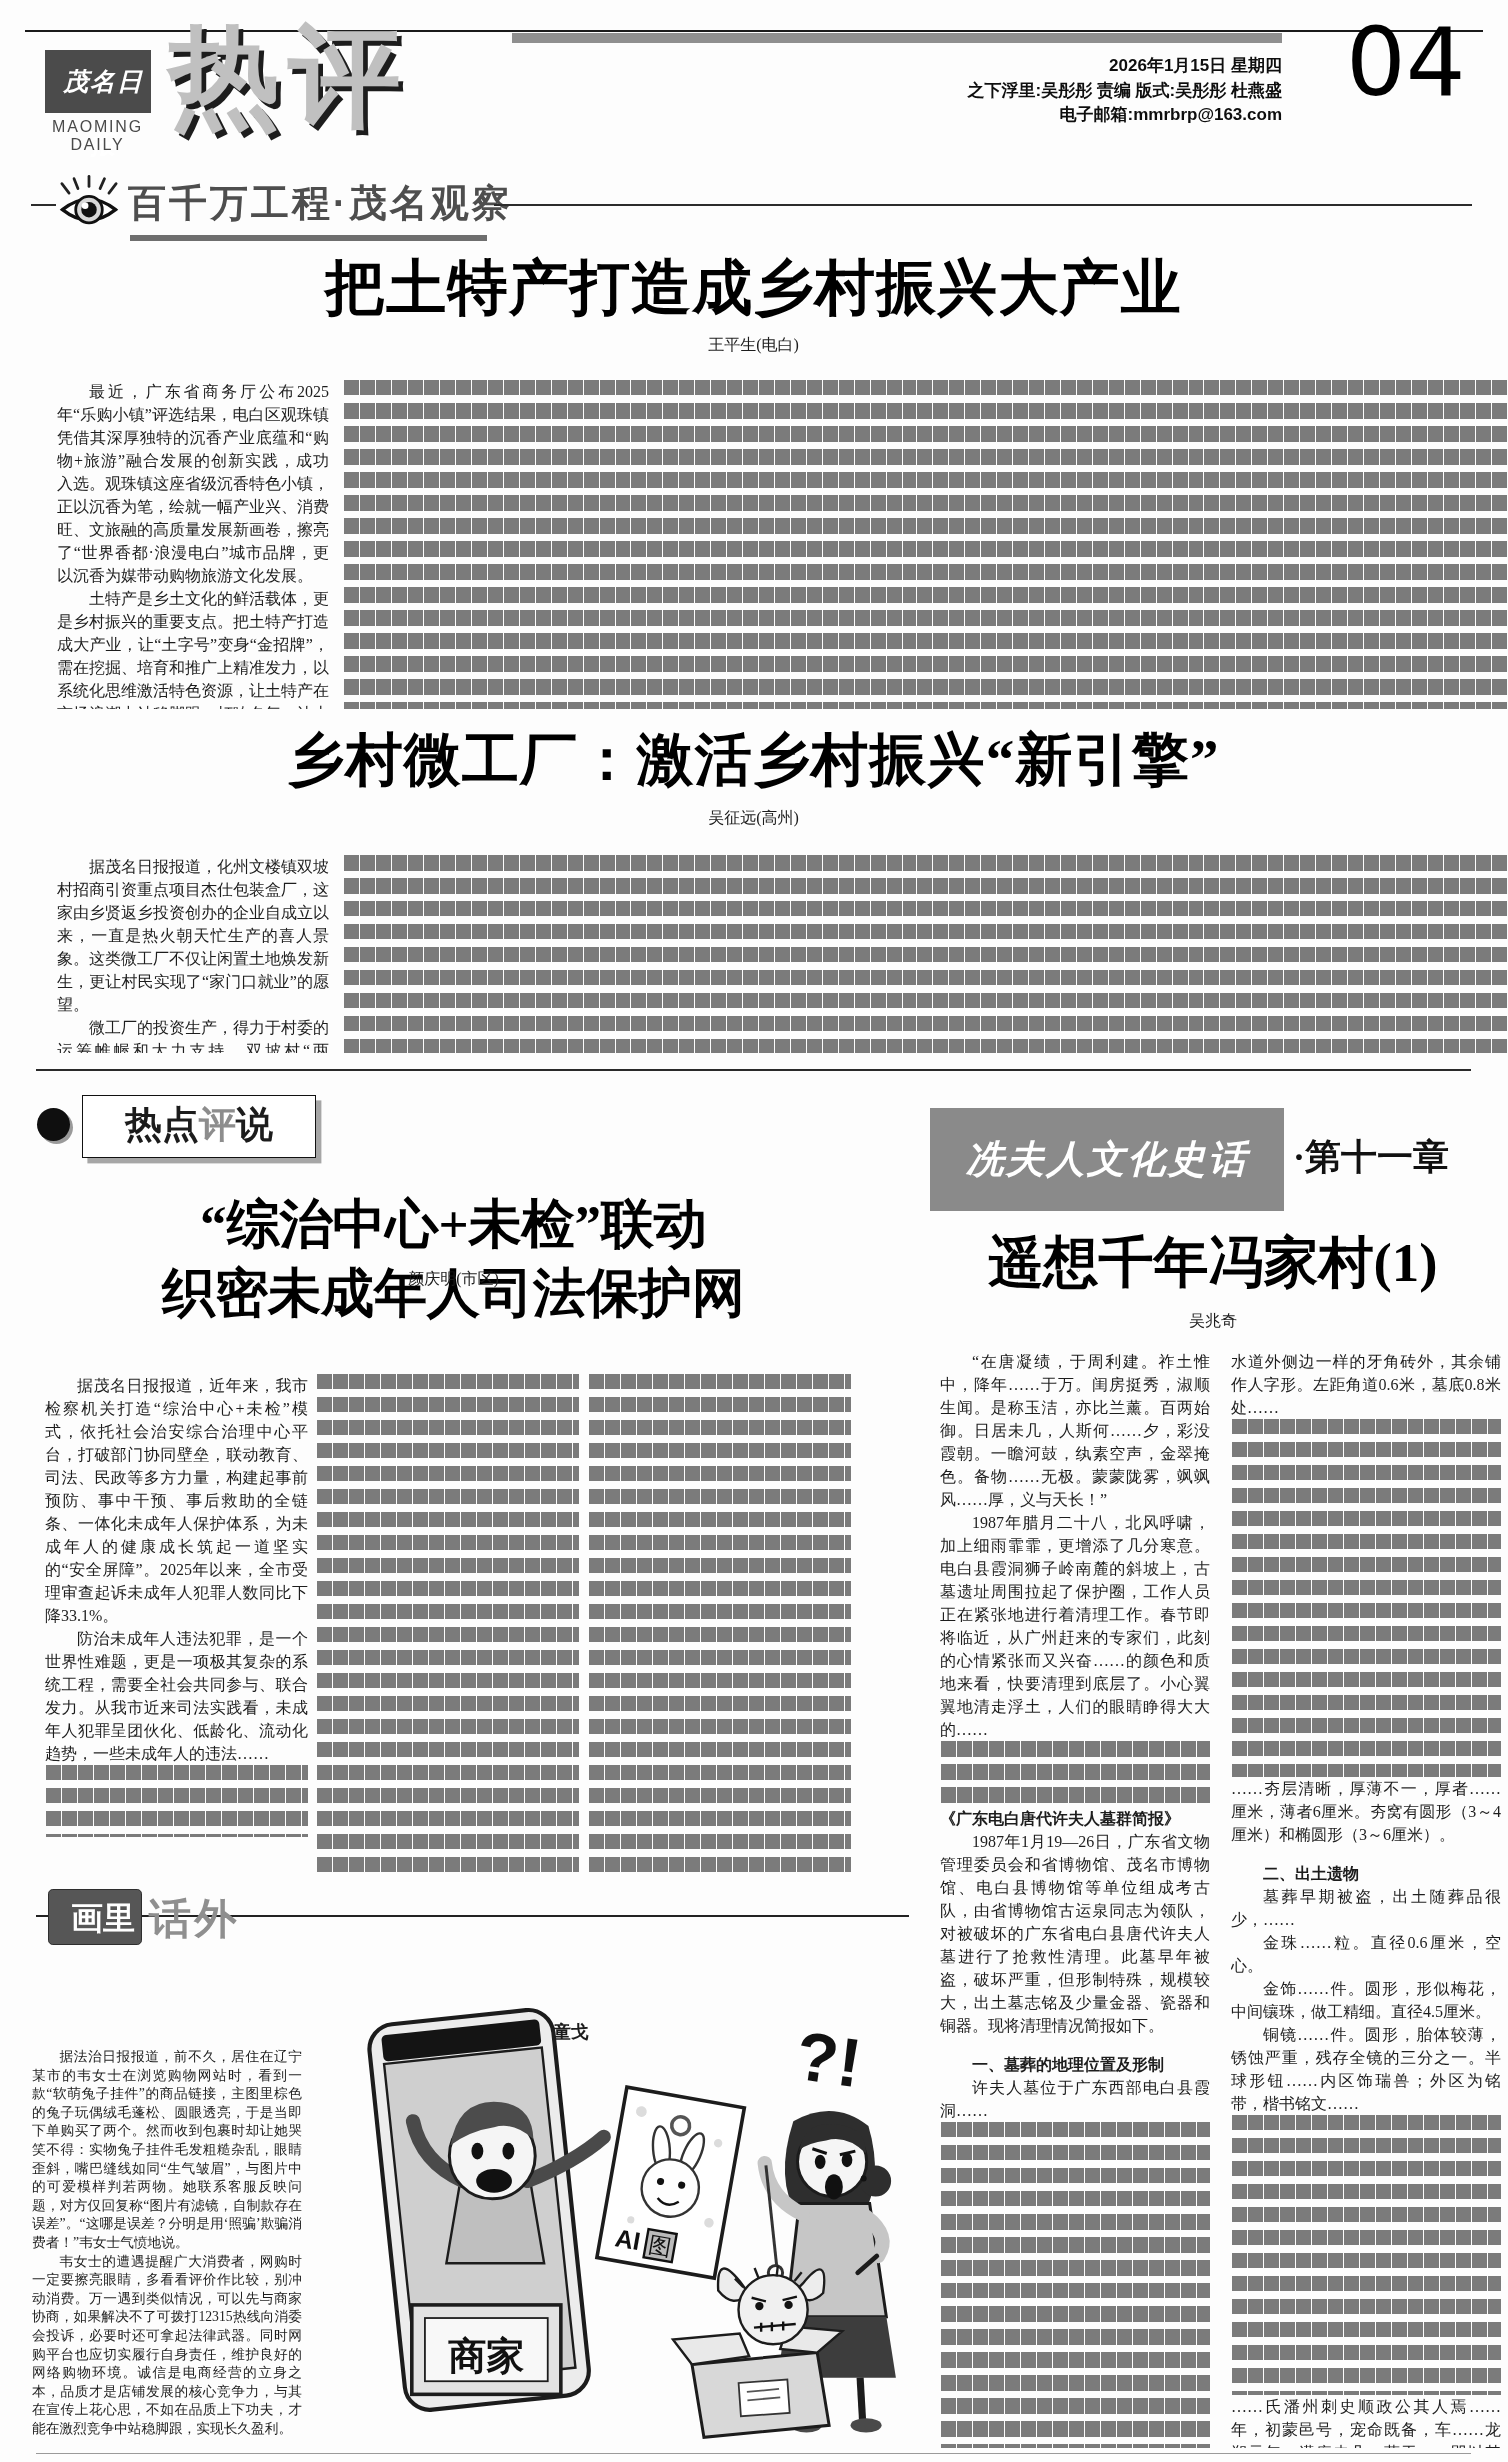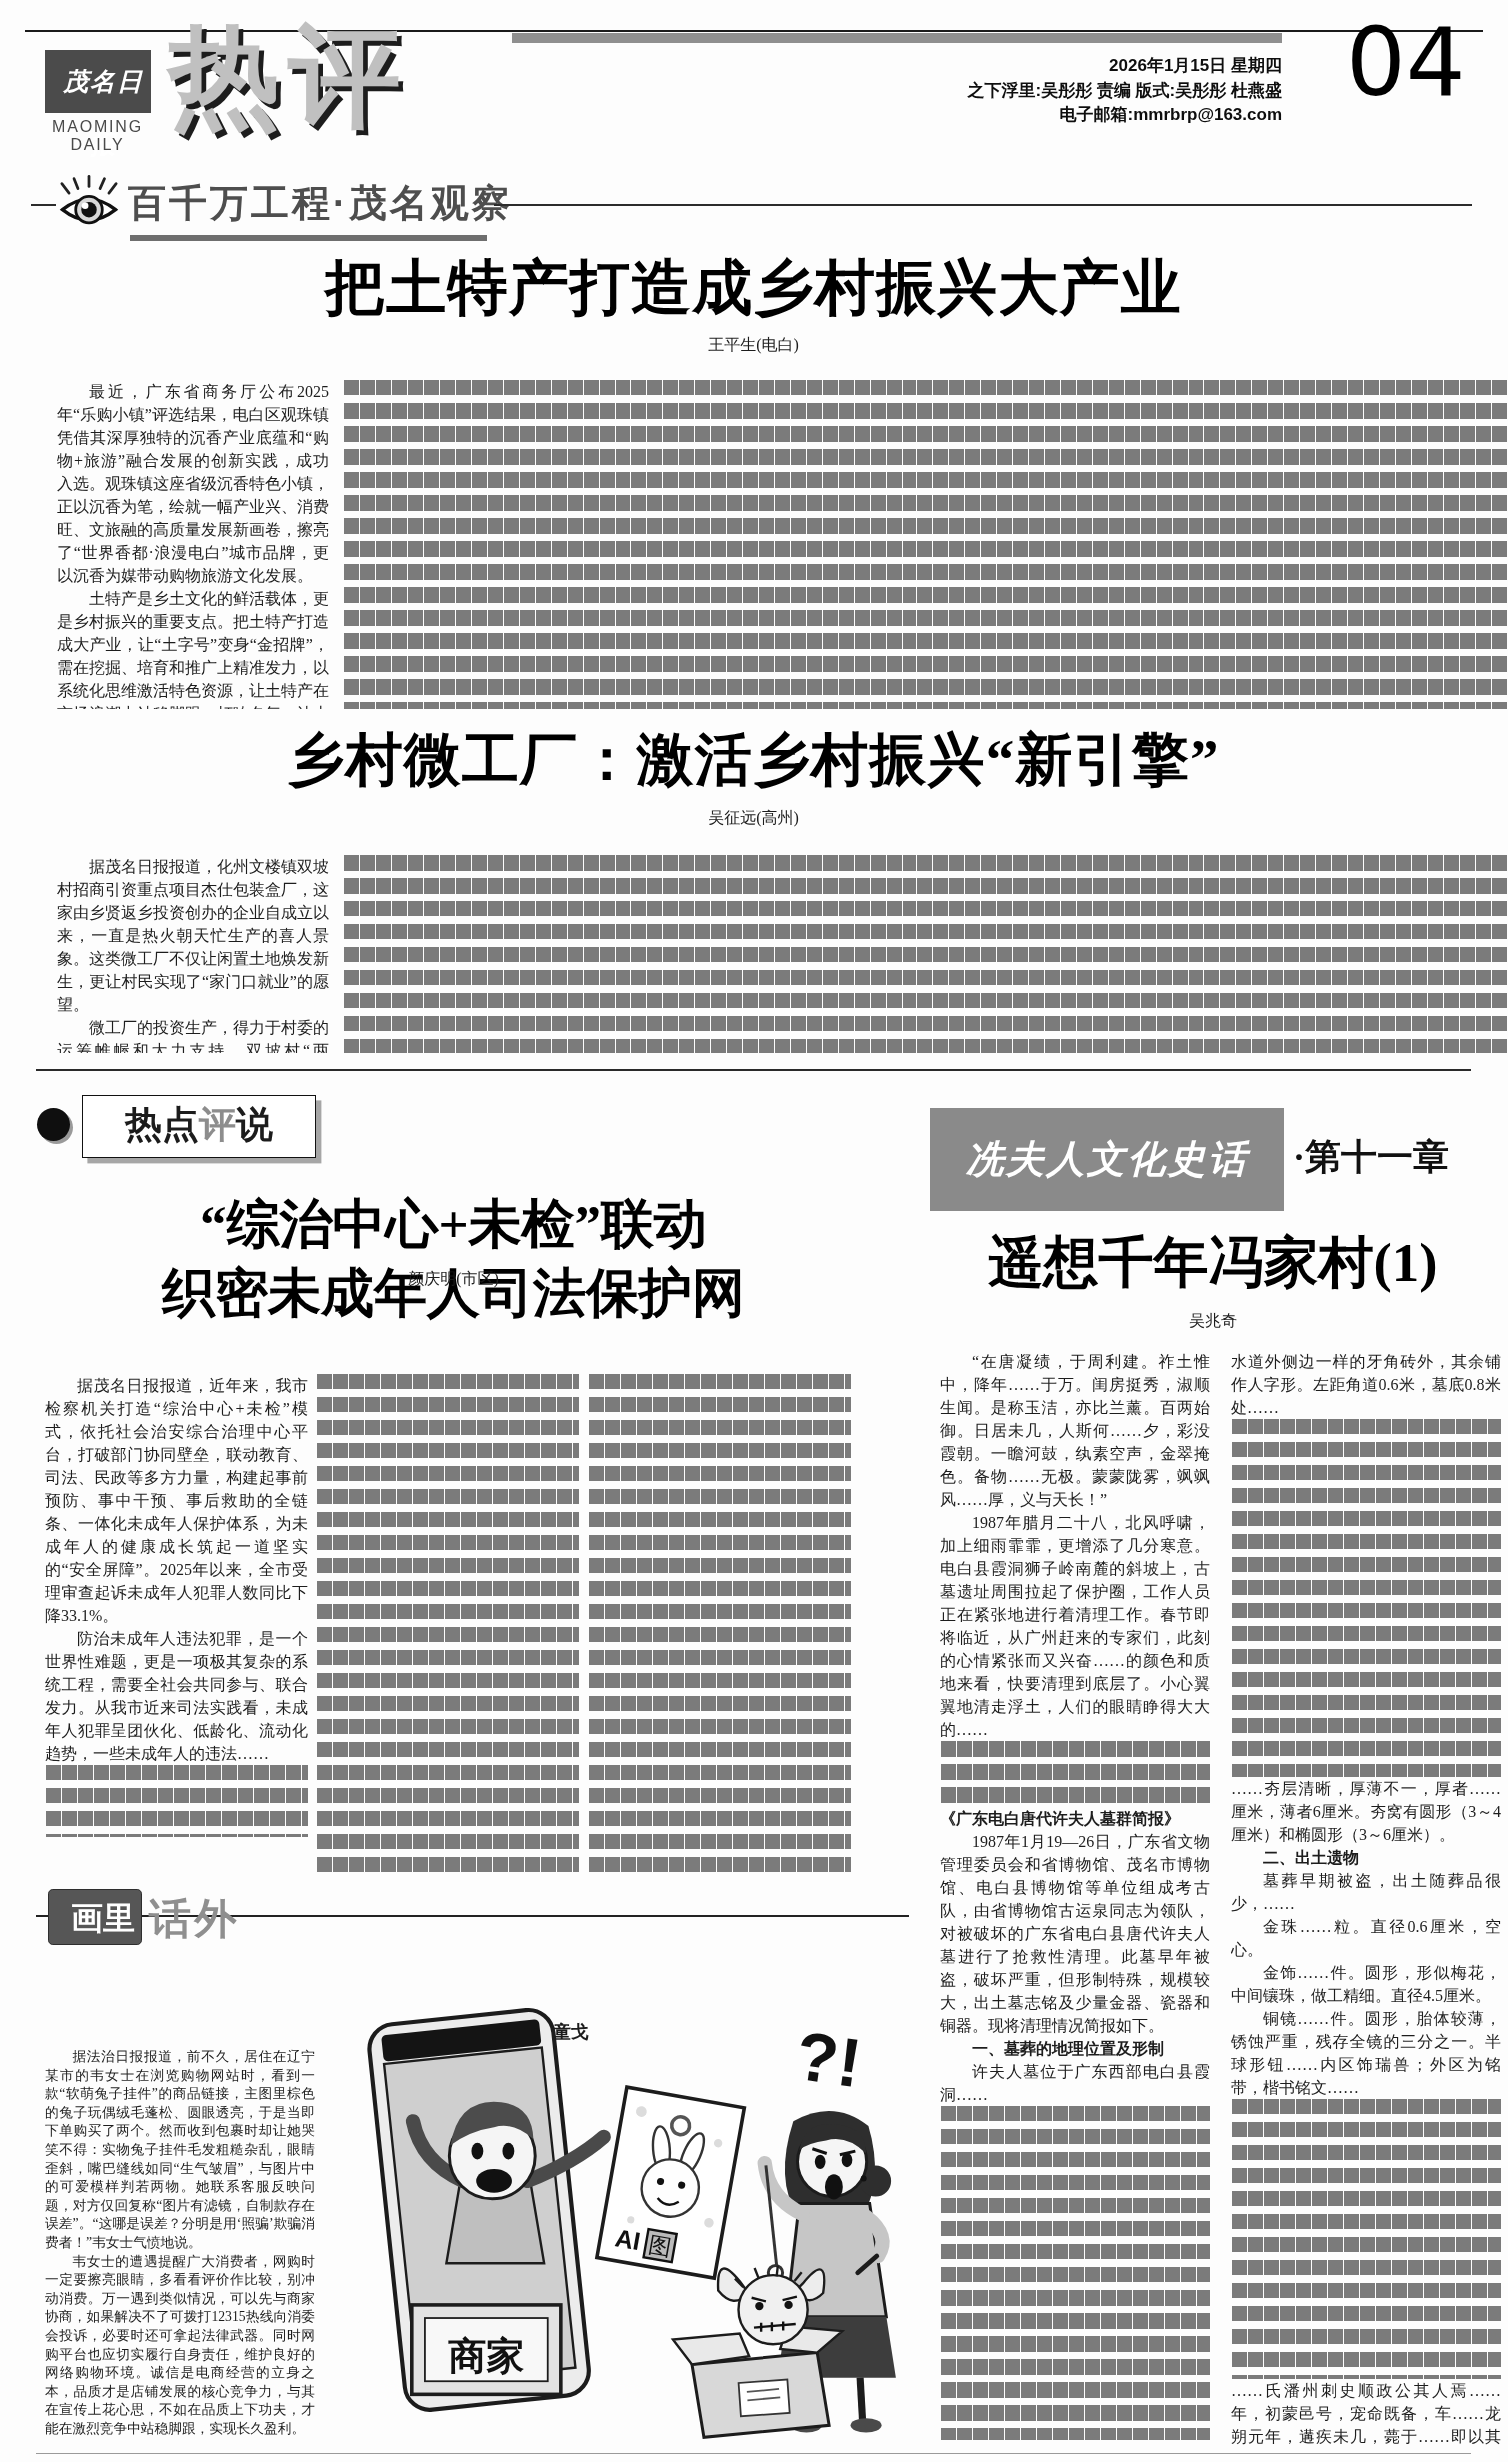--- a/index.html
+++ b/index.html
@@ -60,32 +60,32 @@
   .a3col { top:1374px; height:500px; width:263px; }
   .t1 { left:45px; } .t2 { left:316px; } .t3 { left:588px; }
 
   
   .cart-topline { left:36px; top:1915px; width:873px; height:1.8px; background:#222; }
   .cart-stamp { left:48px; top:1889px; width:94px; height:56px; background:#565656; color:#fff; text-align:center;
                 line-height:56px; font-size:32px; font-weight:bold; border-radius:4.8px; border:1.8px solid #2e2e2e;padding-left:16px; }
   .cart-stamp-rest { left:149px; top:1891px; font-size:42px; font-weight:bold; color:#8f8f8f; letter-spacing:3.6px; }
   .cart-title { left:280px; width:477px; top:1943px; text-align:center; font-size:45px; font-weight:bold; color:#000; }
   .cart-credit { left:280px; width:477px; top:2020px; text-align:center; font-size:18px; font-weight:bold; }
-  .cart-text { left:45px; top:2048px; width:270px; height:391px; font-size:13.7px; line-height:18.6px; }
+  .cart-text { left:32px; top:2048px; width:270px; height:391px; font-size:13.7px; line-height:18.6px; }
   .cart-draw { left:322px; top:1983px; width:585px; height:465px; }
 
   
   .serial-box { left:930px; top:1108px; width:354px; height:103px; background:#8a8a8a; color:#fff; text-align:center;
                 line-height:103px; font-size:38px; font-weight:bold; font-style:italic; letter-spacing:2.4px; }
   .serial-chapter { left:1293px; top:1133px; font-size:36px; font-weight:bold; color:#111; }
   .serial-title { left:931px; width:564px; top:1226px; text-align:center; font-size:55px; font-weight:bold; color:#000; }
   .serial-byline { left:931px; width:564px; top:1311px; }
   .scol { top:1350px; height:1098px; width:270px; }
   .s1 { left:940px; } .s2 { left:1231px; }
-  .subhead { font-family:"Liberation Sans","DejaVu Sans",sans-serif; font-weight:bold; }
+  .subhead { font-family:"Liberation Sans","DejaVu Sans",sans-serif; font-weight:bold;margin-top:16px; }
   .report-title { font-weight:bold; text-indent:0 !important; }
 
   svg text { font-family:"Liberation Sans","DejaVu Sans",sans-serif; fill:#111; }
 </style>
 </head>
 <body>
 
 <div class="page">
 
   <div class="abs rule-top"></div>

